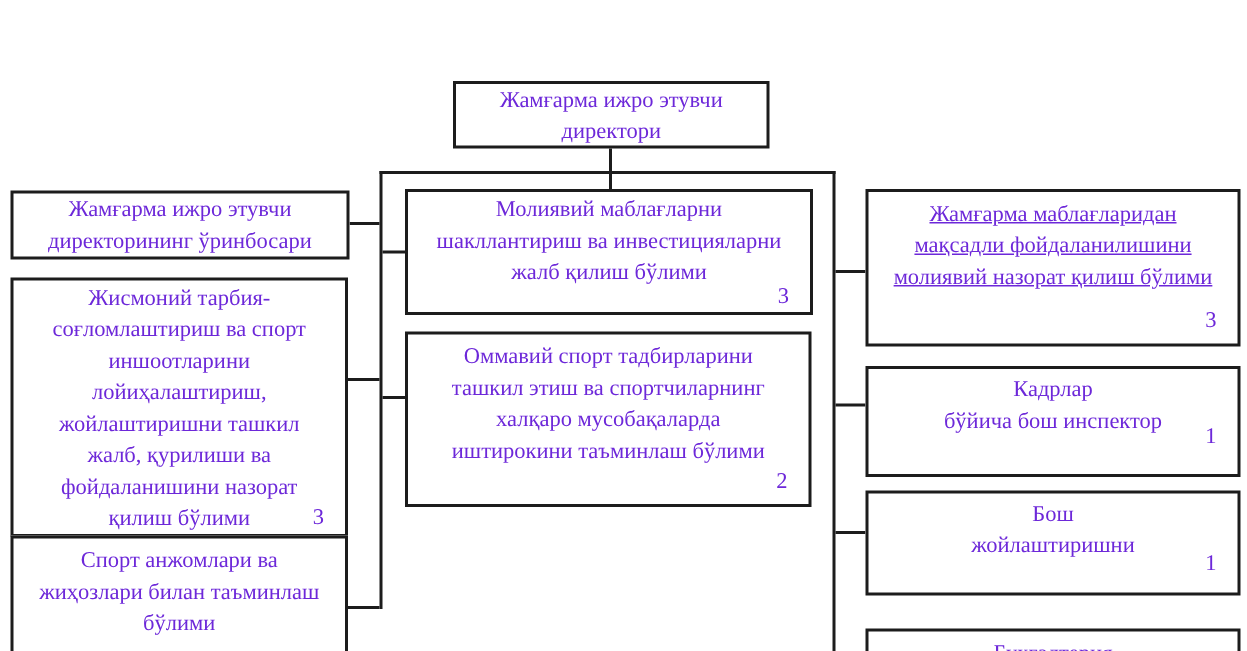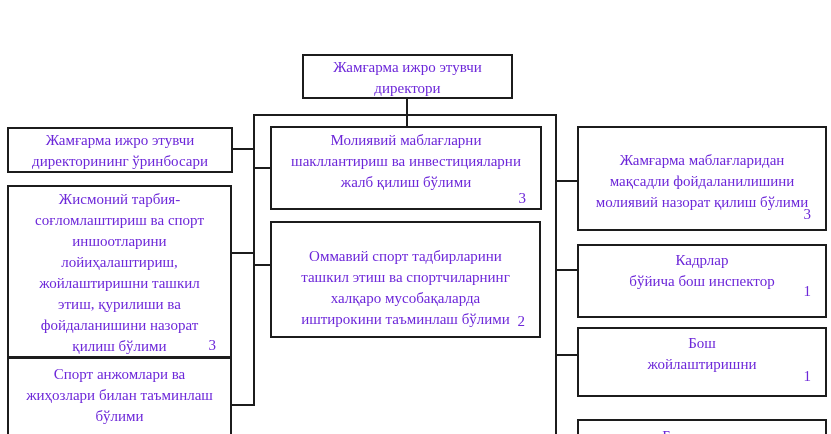--- a/index.html
+++ b/index.html
@@ -41,22 +41,22 @@
     position: absolute;
     background: #1c1c1c;
   }
 
   
   #n-director    { left: 302px; top: 9px;   width: 211px; height: 45px;  padding-top: 1px; }
   #n-deputy      { left: 7px;   top: 82px;  width: 226px; height: 46px;  padding-top: 1px; }
   #n-physed      { left: 7px;   top: 140px; width: 225px; height: 173px; padding-top: 2px; }
   #n-sportequip  { left: 7px;   top: 312px; width: 225px; height: 102px; padding-top: 5px; }
   #n-finance     { left: 270px; top: 81px;  width: 272px; height: 84px;  padding-top: 2px; font-family: Liberation Serif, serif; }
-  #n-masssport   { left: 270px; top: 176px; width: 271px; height: 117px; padding-top: 23px; }
-  #n-fincontrol  { left: 577px; top: 81px;  width: 250px; height: 105px; padding-top: 22px; }
+  #n-masssport   { left: 270px; top: 176px; width: 271px; height: 117px; padding-top: 5px; }
+  #n-fincontrol  { left: 577px; top: 81px;  width: 250px; height: 105px; padding-top: 5px; text-decoration: underline; }
   #n-hr          { left: 577px; top: 199px; width: 250px; height: 74px;  padding-top: 4px; }
   #n-legal       { left: 577px; top: 282px; width: 250px; height: 70px;  padding-top: 4px; }
   #n-accounting  { left: 577px; top: 374px; width: 250px; height: 60px;  padding-top: 5px; }
 
   
   #l-director-drop { left: 406px; top: 53px;  width: 2px;   height: 28px; }
   #l-top-h         { left: 253px; top: 69px;  width: 304px; height: 2px;  }
   #l-left-bracket  { left: 253px; top: 69px;  width: 2px;   height: 292px;}
   #l-right-bracket { left: 555px; top: 69px;  width: 2px;   height: 327px;}
   #l-stub-deputy     { left: 233px; top: 103px; width: 20px; height: 2px; }
@@ -97,21 +97,21 @@
     <span class="label">Жамғарма ижро этувчи
 директорининг ўринбосари</span>
   </div>
 
   <div class="node" id="n-physed">
     <span class="label">Жисмоний тарбия-
 соғломлаштириш ва спорт
 иншоотларини
 лойиҳалаштириш,
 жойлаштиришни ташкил
-этиш, қурилиши ва
+жалб, қурилиши ва
 фойдаланишини назорат
 қилиш бўлими</span>
     <span class="count" style="bottom:3px;">3</span>
   </div>
 
   <div class="node" id="n-sportequip">
     <span class="label">Спорт анжомлари ва
 жиҳозлари билан таъминлаш
 бўлими</span>
     <span class="count" style="bottom:9px;">3</span>

